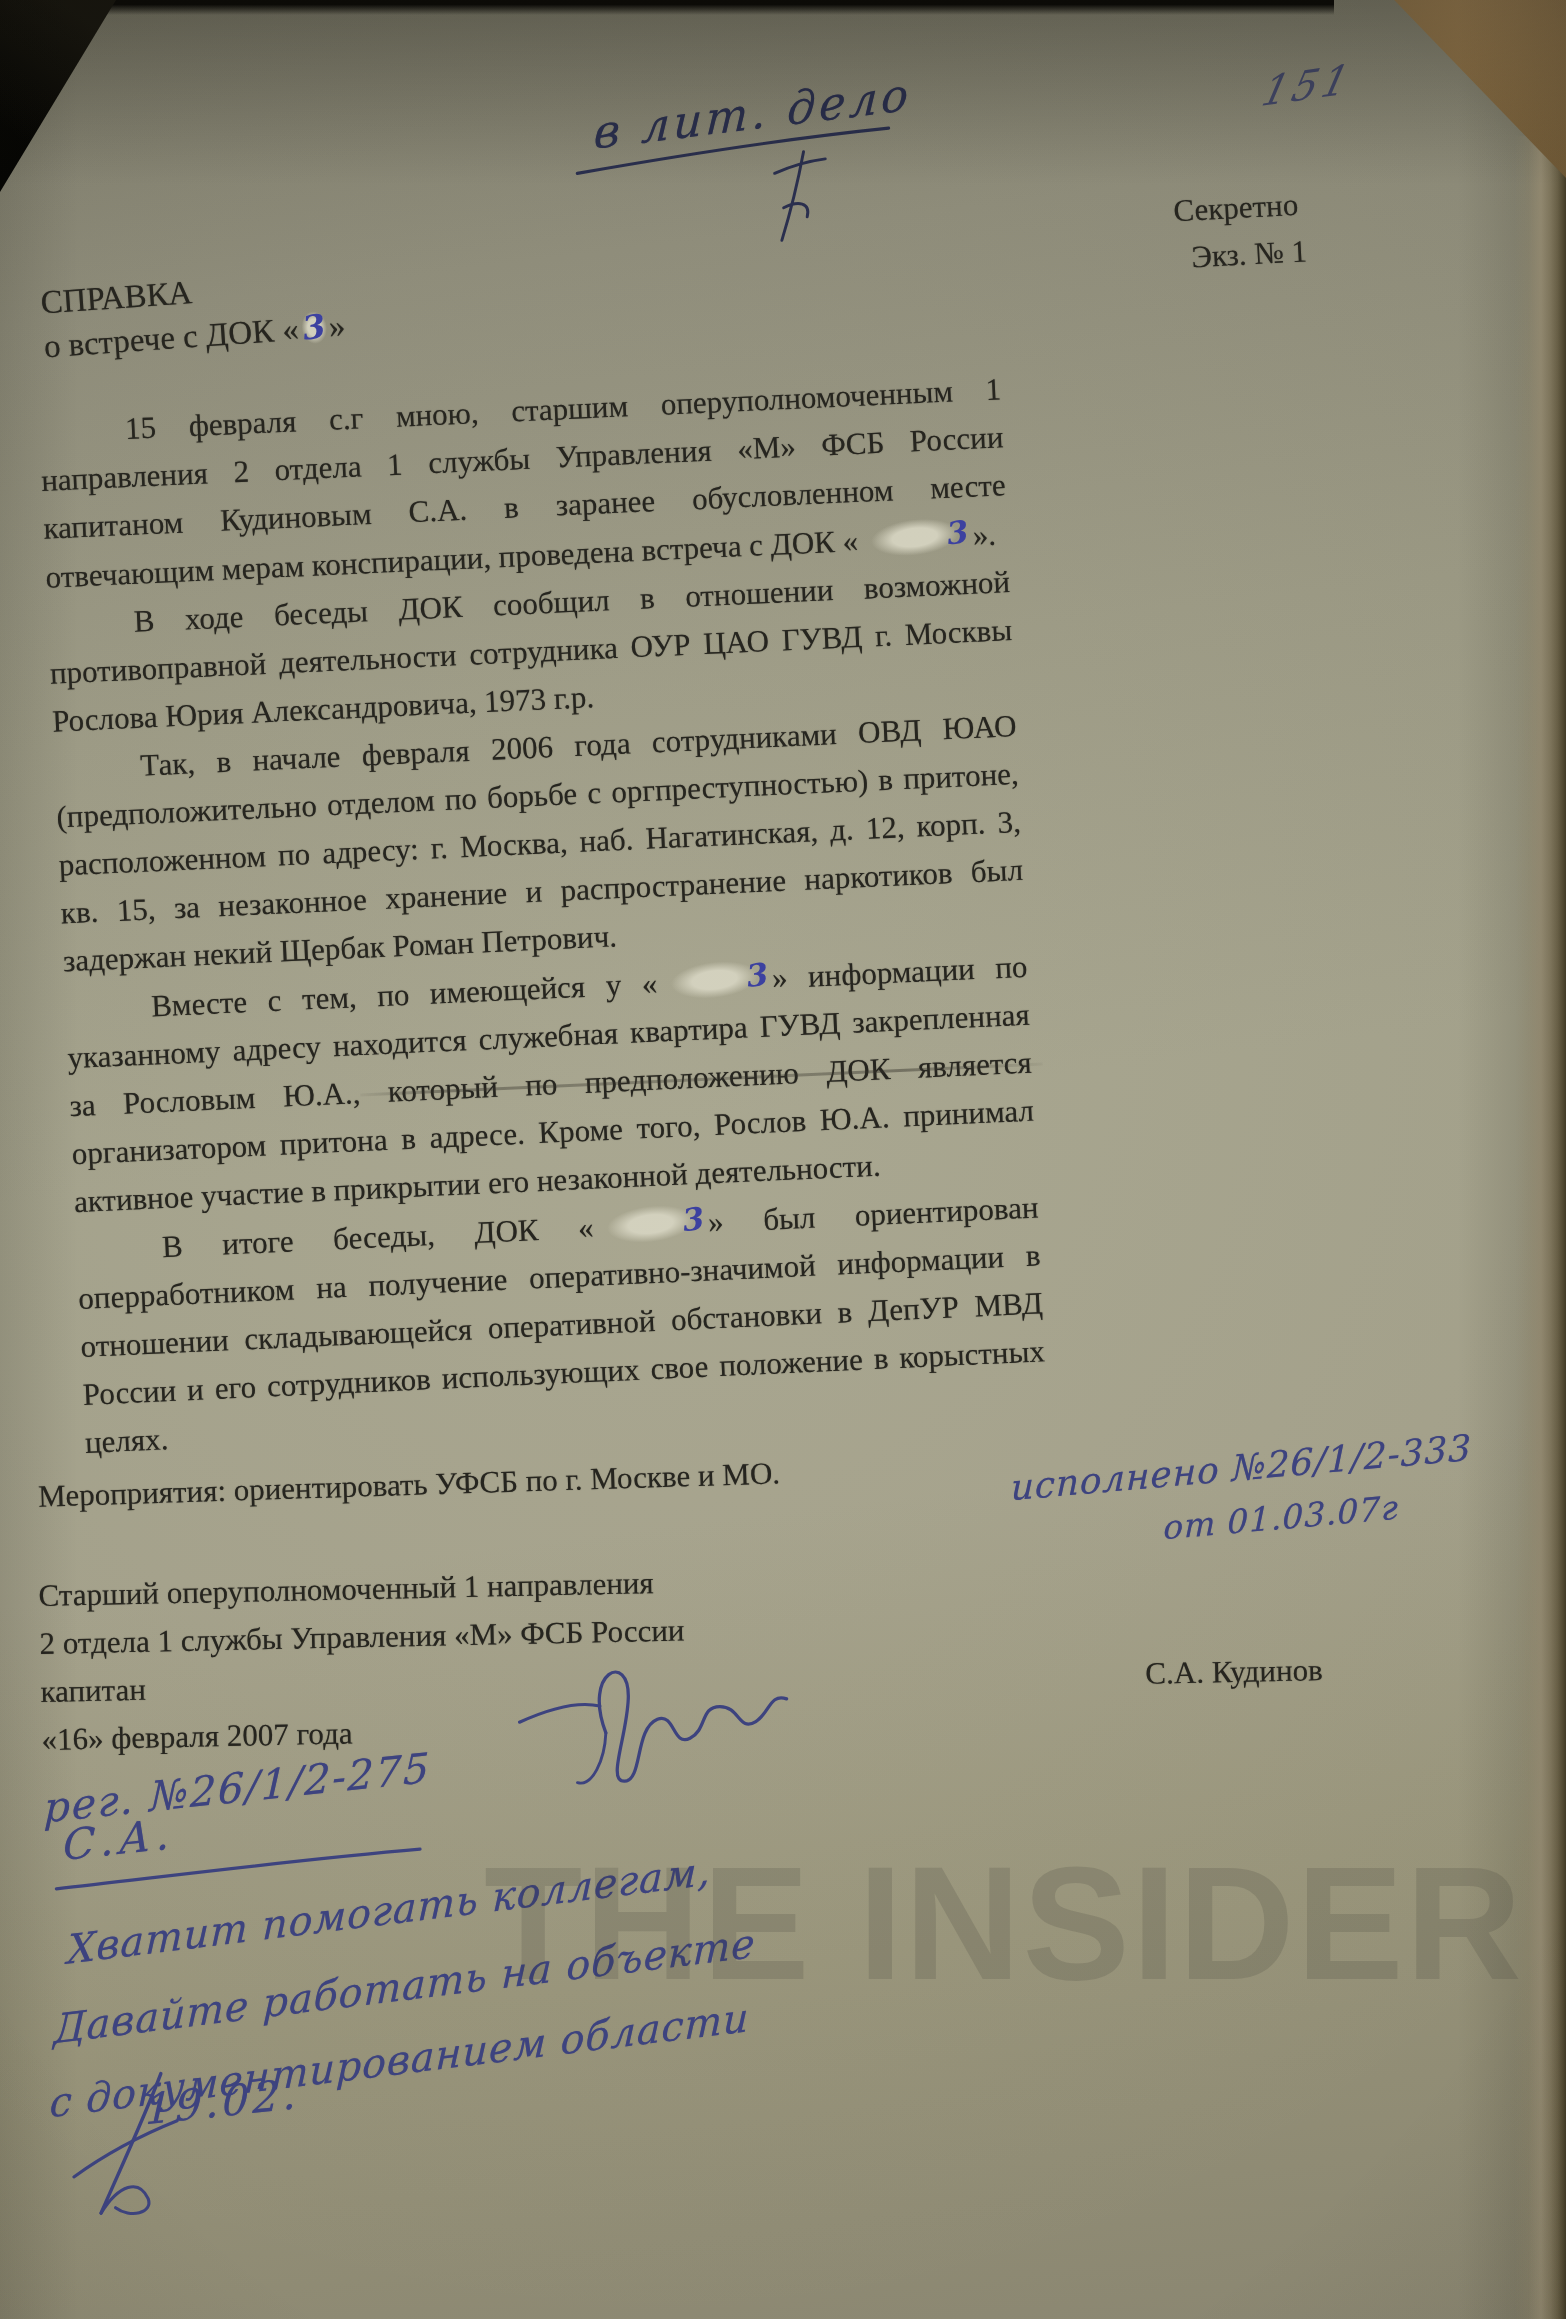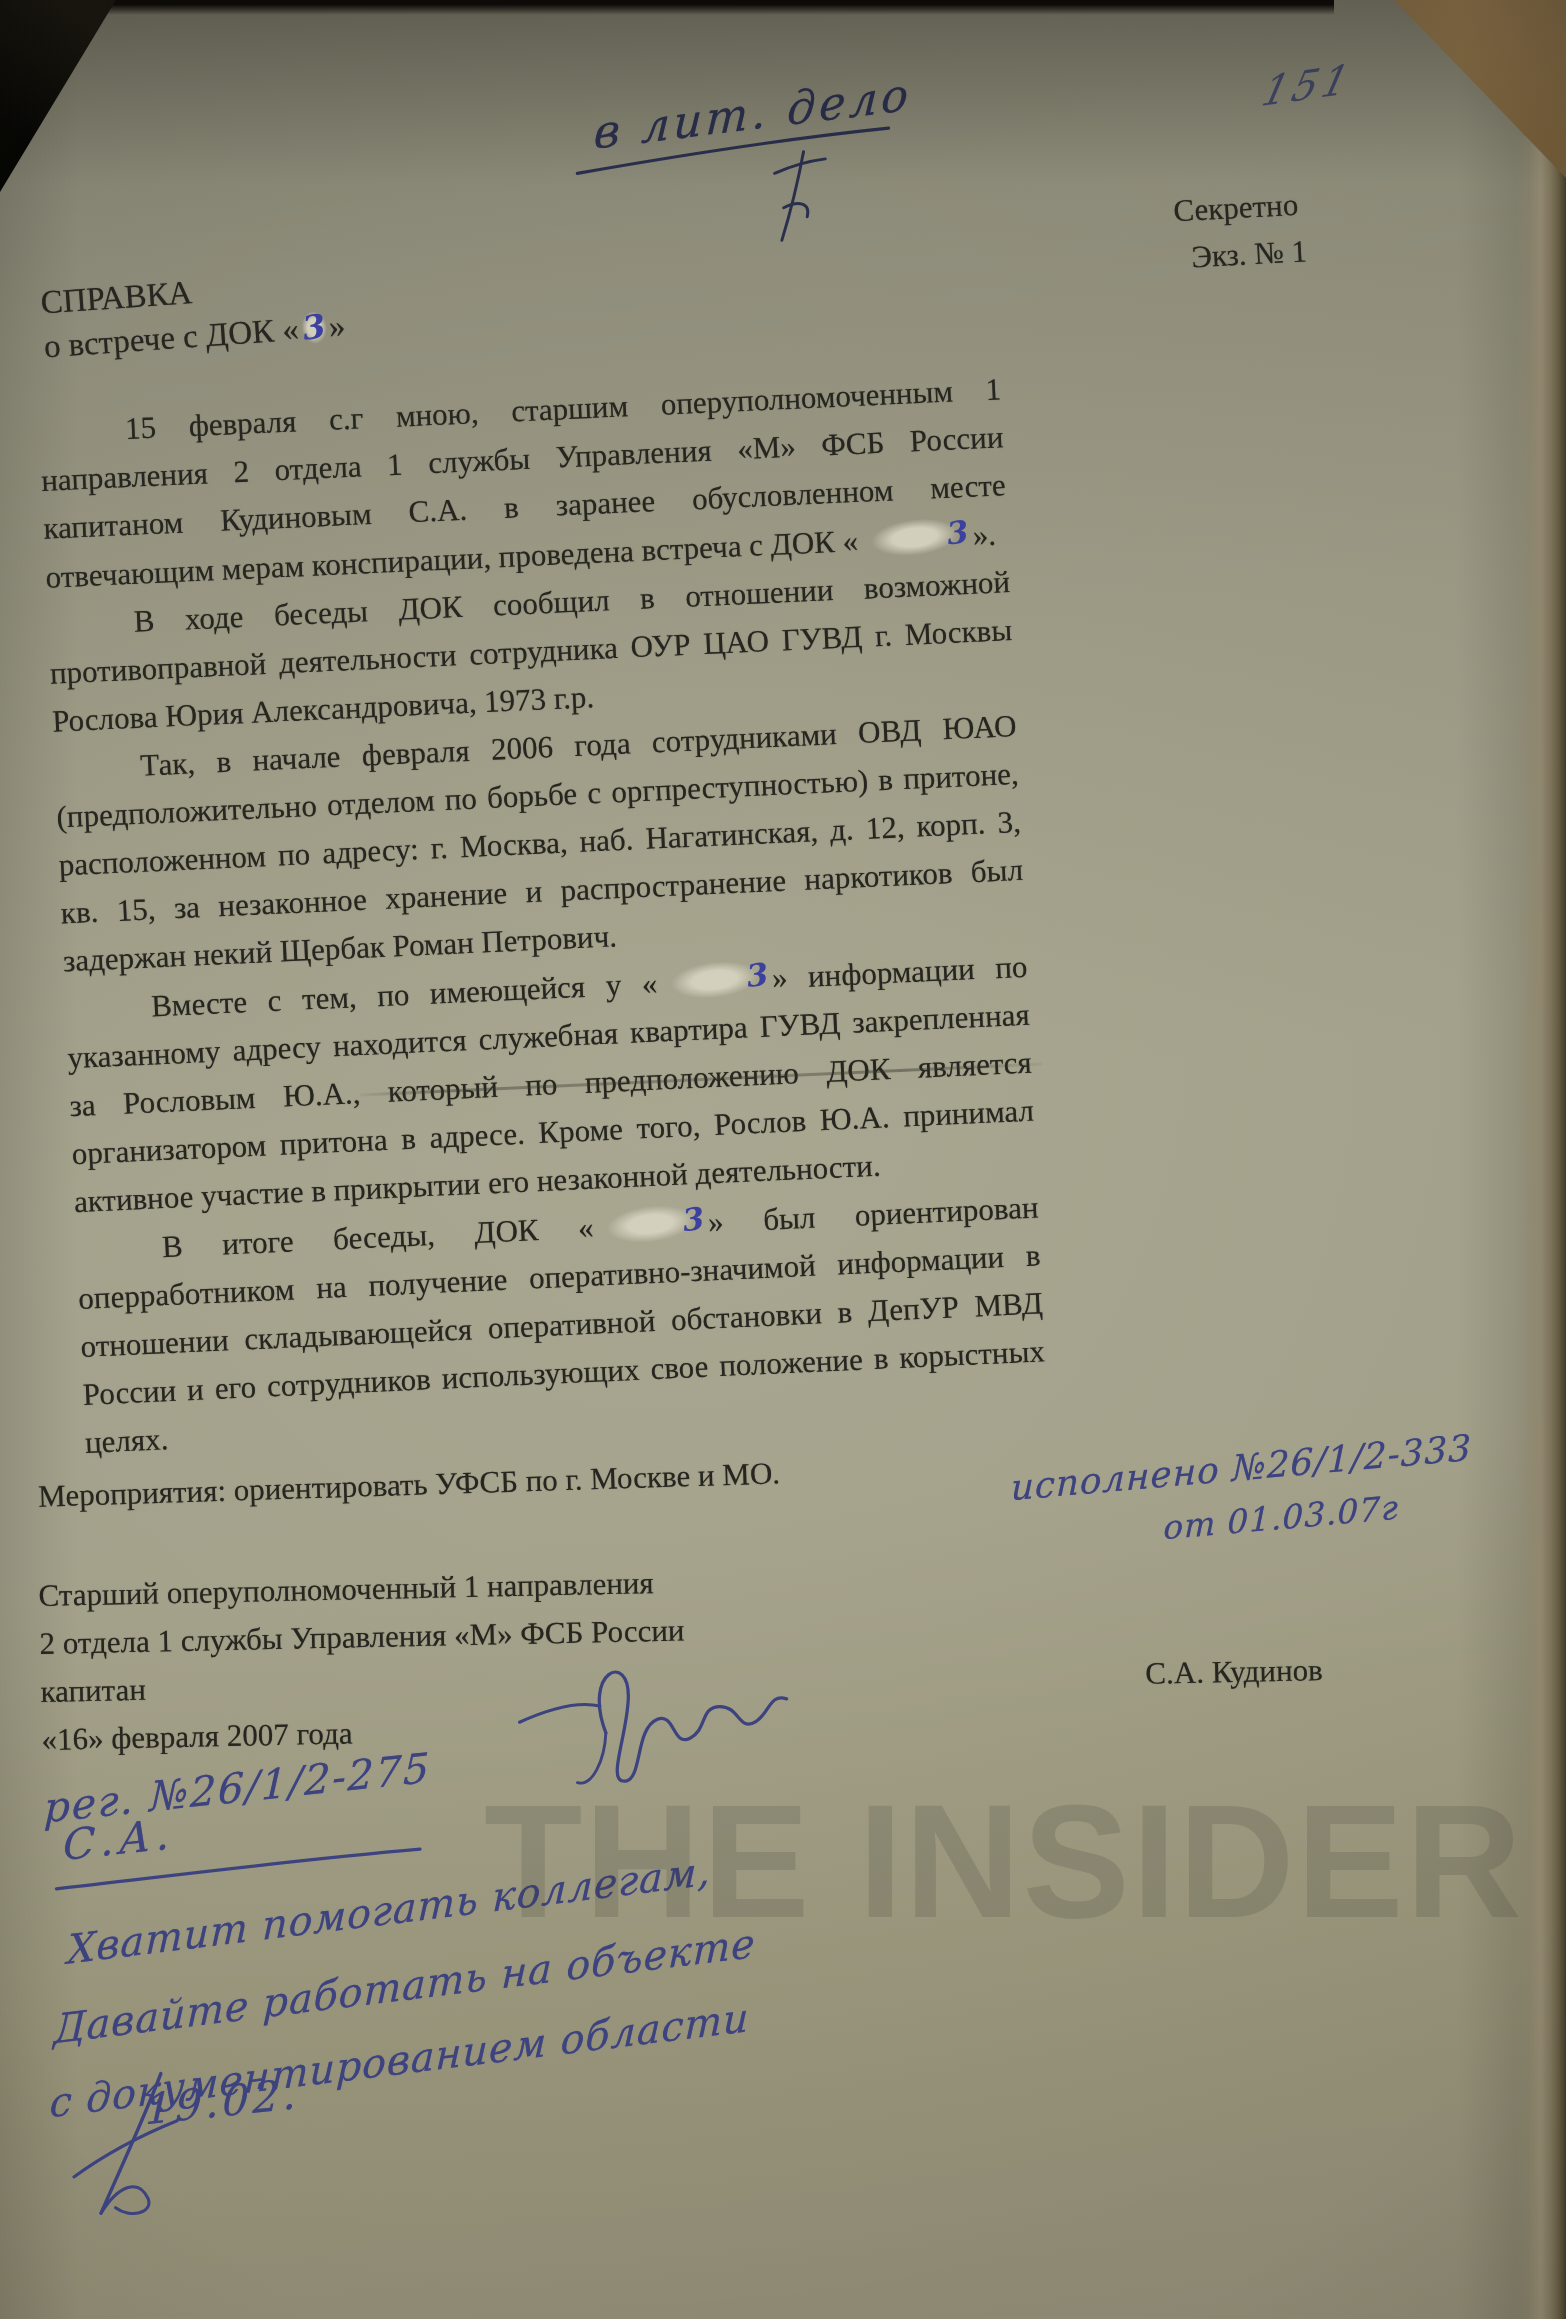--- a/index.html
+++ b/index.html
@@ -58,21 +58,21 @@
   .hw-res3{left:47px;top:2037px;font-size:40px;transform:rotate(-7deg) skewX(-9deg);letter-spacing:0.9px;}
   .hw-date{left:145px;top:2077px;font-size:42px;transform:rotate(-6deg) skewX(-8deg);letter-spacing:3.6px;}
   .hw-svg{position:absolute;z-index:21;}
   .hw-svg path,.hw-svg line{fill:none;stroke-linecap:round;stroke-linejoin:round;}
   
   .hw3{display:inline-block;font-family:"DejaVu Serif",serif;font-style:italic;font-weight:bold;
     color:#3c41a0;text-shadow:none;padding:0 5.4px;margin:0 -1.8px;border-radius:50%;
     background:radial-gradient(closest-side, rgba(213,211,192,0.95) 38%, rgba(213,211,192,0) 74%);
     transform:rotate(-4deg);}
   
-  .watermark{position:absolute;left:484px;top:1769px;z-index:50;
+  .watermark{position:absolute;left:484px;top:1831px;z-index:50;
     font-family:"Liberation Sans","DejaVu Sans",sans-serif;font-weight:bold;
     font-size:161px;letter-spacing:1.8px;color:rgba(55,55,45,0.17);white-space:nowrap;}
 </style>
 </head>
 <body>
 
 <div id="photo">
 
   <div class="top-edge"></div>
   <div class="corner-tl"></div>

